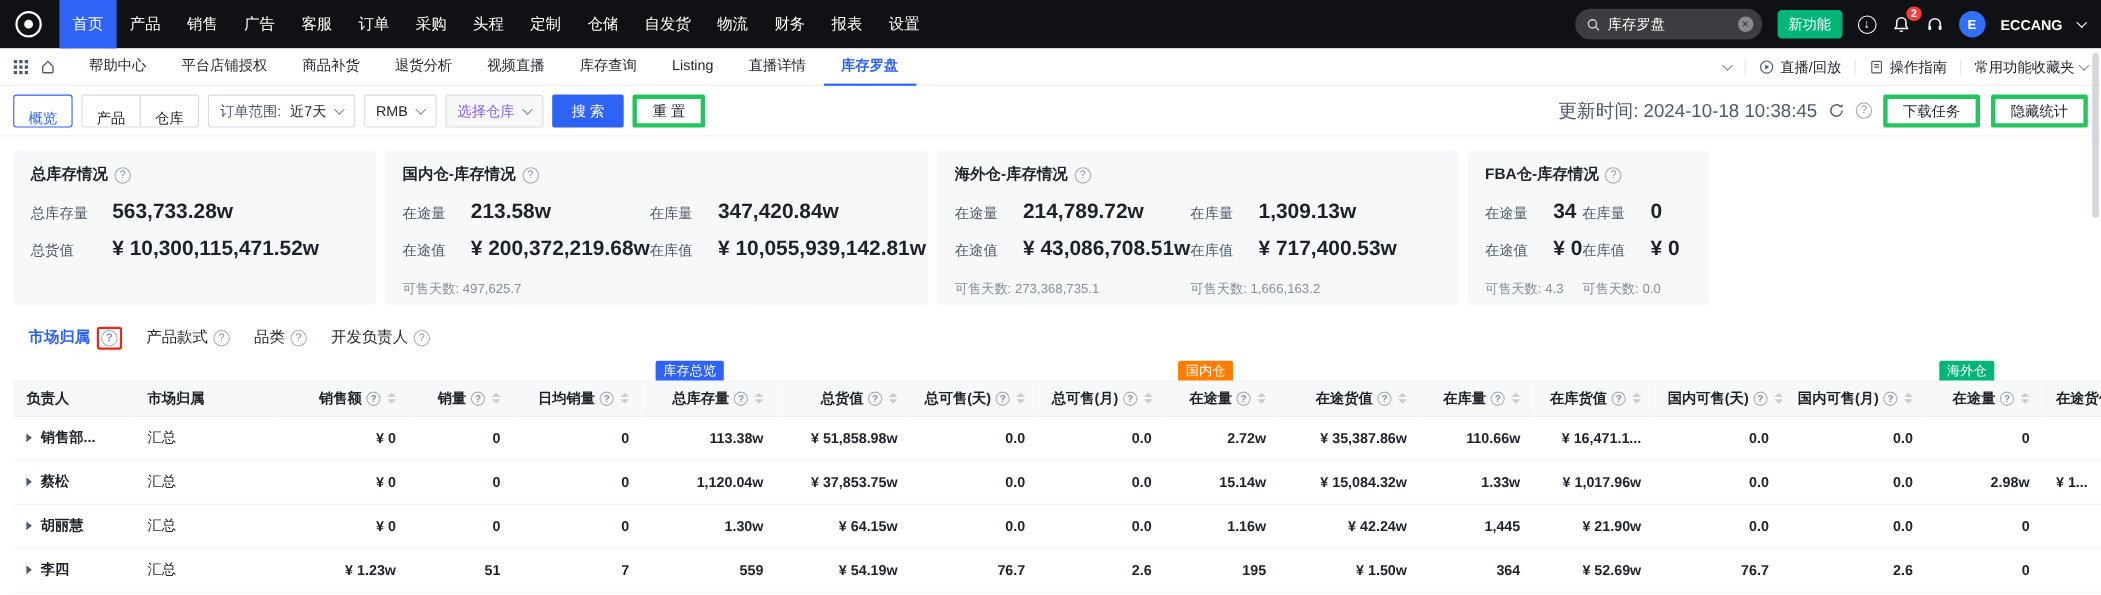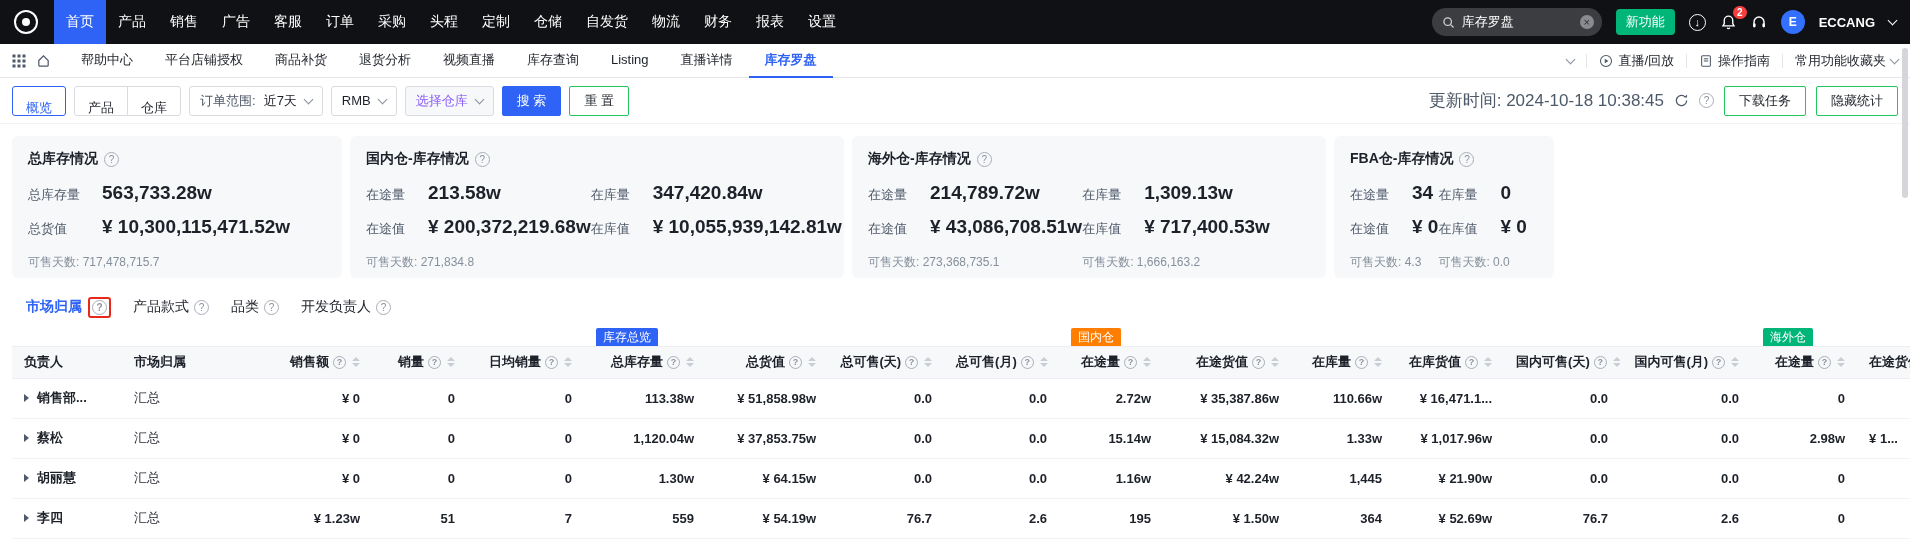--- a/index.html
+++ b/index.html
@@ -43,21 +43,21 @@
   .vbtn{height:30px;border:1px solid #d9dbe0;background:#fff;border-radius:3px;padding:12px 13px;font-size:13px;color:#1d2129;cursor:pointer;white-space:nowrap;}
   .vbtn.active{border-color:#2e63f6;color:#2e63f6;}
   .vbtn.solo{margin-right:8px;}
   .vbtn.left{border-radius:3px 0 0 3px;}
   .vbtn.right{border-radius:0 3px 3px 0;margin-left:-1px;}
   .select{height:30px;border:1px solid #d9dbe0;border-radius:3px;display:inline-flex;align-items:center;gap:8px;padding:0 10px;font-size:13px;background:#fff;cursor:pointer;white-space:nowrap;}
   .select .lab{color:#4e5969;}
   .select .val{color:#1d2129;}
   .select.disabled{background:#f7f8fa;}
   .select.disabled .val{color:#8b5cf6;}
-  .btn{height:30px;border:1px solid #22c55e;border-radius:2px;background:#fff;padding:0 14px;font-size:13px;color:#1d2129;cursor:pointer;white-space:nowrap;}
+  .btn{height:30px;border:4px solid #22c55e;border-radius:2px;background:#fff;padding:0 14px;font-size:13px;color:#1d2129;cursor:pointer;white-space:nowrap;}
   .btn.primary{background:#2e63f6;border-color:#2e63f6;color:#fff;}
   .toolbar-right{margin-left:auto;display:flex;align-items:center;gap:10px;}
   .update-time{color:#4e5969;font-size:17px;white-space:nowrap;}
   .icon-gray{display:inline-flex;align-items:center;cursor:pointer;}
   .q{width:15px;height:15px;border-radius:50%;border:1px solid #a9aeb8;color:#8a919f;font-size:10px;display:inline-flex;align-items:center;justify-content:center;flex:0 0 auto;cursor:pointer;}
   .q-sm{width:13px;height:13px;font-size:9px;}
 
   
   .content{padding:12px 12px 0;}
   .cards{display:flex;gap:8px;}
@@ -265,40 +265,39 @@
           <div class="card-cols">
             <div class="card-col">
               <div class="metric">
                 <span class="m-label">总库存量</span>
                 <span class="m-value">563,733.28w</span>
               </div>
               <div class="metric">
                 <span class="m-label">总货值</span>
                 <span class="m-value">¥ 10,300,115,471.52w</span>
               </div>
-              <div class="m-days">可售天数: 717,478,715.7</div>
             </div>
           </div>
         </div>
         <div class="card">
           <div class="card-title-row">
             <span class="card-title">国内仓-库存情况</span>
             <span class="q">?</span>
           </div>
           <div class="card-cols">
             <div class="card-col">
               <div class="metric">
                 <span class="m-label">在途量</span>
                 <span class="m-value">213.58w</span>
               </div>
               <div class="metric">
                 <span class="m-label">在途值</span>
                 <span class="m-value">¥ 200,372,219.68w</span>
               </div>
-              <div class="m-days">可售天数: 271,834.8</div>
+              <div class="m-days">可售天数: 497,625.7</div>
             </div>
             <div class="card-col">
               <div class="metric">
                 <span class="m-label">在库量</span>
                 <span class="m-value">347,420.84w</span>
               </div>
               <div class="metric">
                 <span class="m-label">在库值</span>
                 <span class="m-value">¥ 10,055,939,142.81w</span>
               </div>

